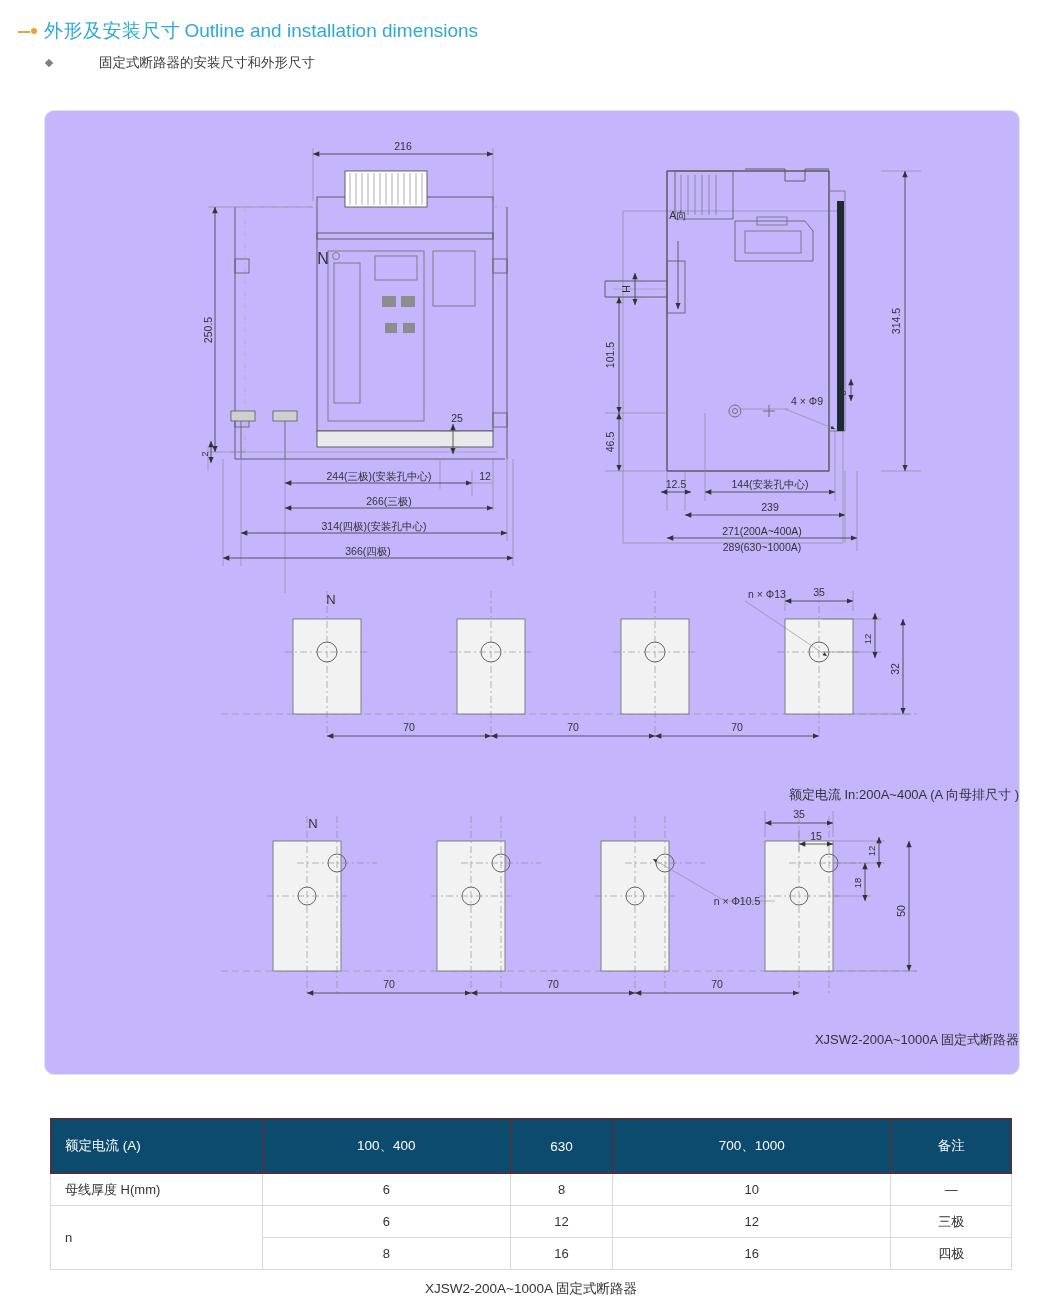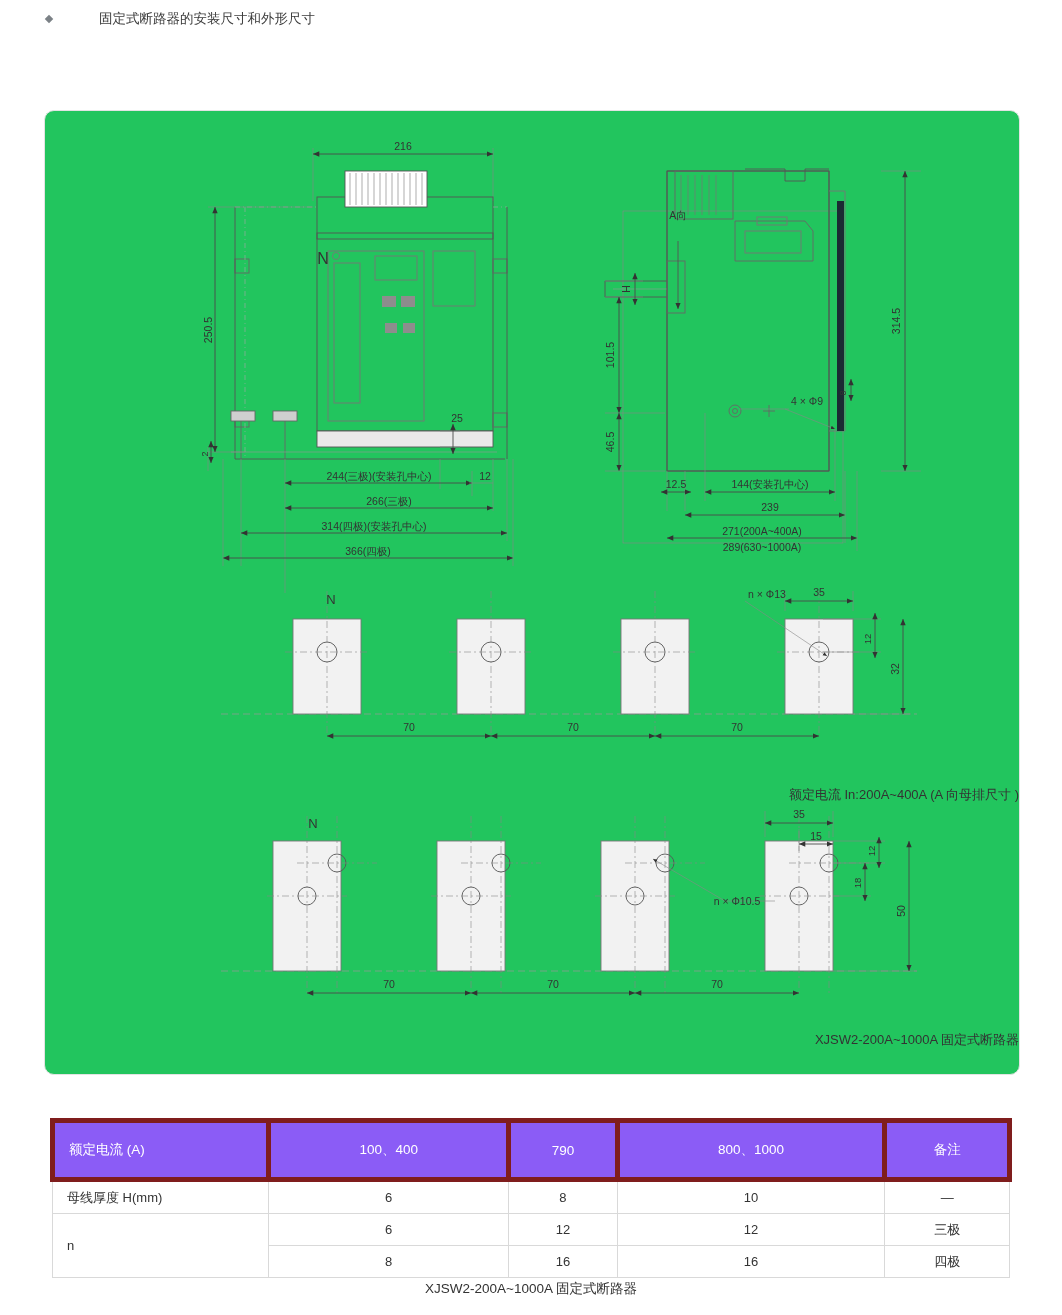--- a/index.html
+++ b/index.html
@@ -76,21 +76,21 @@
   .subtitle-text {
     font-size: 13.5px;
     color: #3b3b3b;
   }
   
   .panel {
     position: absolute;
     left: 44px; top: 110px;
     width: 974px;
     height: 963px;
-    background: #22c55e;
+    background: #c4b5fd;
     border: 1px solid #e3e3e3;
     border-radius: 10px;
   }
   .svg-wrap {
     position: absolute;
     left: 0; top: 0;
     width: 974px;
     height: 963px;
   }
   .cap {
@@ -114,25 +114,25 @@
     left: 50px; top: 1118px;
     width: 962px;
   }
   table.dim-table {
     border-collapse: collapse;
     width: 962px;
     font-size: 13px;
     color: #333;
   }
   table.dim-table th {
-    background: #8b5cf6;
+    background: #0c4a6e;
     color: #ffffff;
     font-weight: normal;
     height: 52px;
-    border: 5px solid #7f1d1d;
+    border: 1px solid #7f1d1d;
     font-size: 13.5px;
   }
   table.dim-table th.first {
     text-align: left;
     padding-left: 14px;
     width: 196px;
   }
   table.dim-table td {
     border: 1px solid #d9d9d9;
     height: 29px;
@@ -157,20 +157,28 @@
     font-family: "Liberation Sans", sans-serif;
     fill: #333;
   }
 </style>
 </head>
 <body>
 
 <div class="page">
 
   <div class="header">
+    <div class="title-row">
+      <span class="title-marker">
+        <span class="dash"></span>
+          <span class="dot"></span>
+      </span>
+      <span class="title-cn">外形及安装尺寸</span>
+      <span class="title-en">Outline and installation dimensions</span>
+    </div>
     <div class="subtitle-row">
       <span class="sub-diamond"></span>
       <span class="subtitle-text">固定式断路器的安装尺寸和外形尺寸</span>
     </div>
   </div>
 
   <div class="panel">
     <div class="svg-wrap">
       <svg width="974" height="963" viewBox="0 0 974 963" xmlns="http://www.w3.org/2000/svg">
         <defs>
@@ -455,22 +463,22 @@
     <div class="cap cap1">额定电流 In:200A~400A (A 向母排尺寸 )</div>
     <div class="cap cap2">XJSW2-200A~1000A 固定式断路器</div>
   </div>
 
   <div class="table-wrap">
     <table class="dim-table">
       <thead>
         <tr>
           <th class="first">额定电流 (A)</th>
           <th>100、400</th>
-          <th>790</th>
-          <th>800、1000</th>
+          <th>630</th>
+          <th>700、1000</th>
           <th>备注</th>
         </tr>
       </thead>
       <tbody>
         <tr>
           <td class="rowhead">母线厚度 H(mm)</td>
           <td>6</td>
           <td>8</td>
           <td>10</td>
           <td>—</td>

